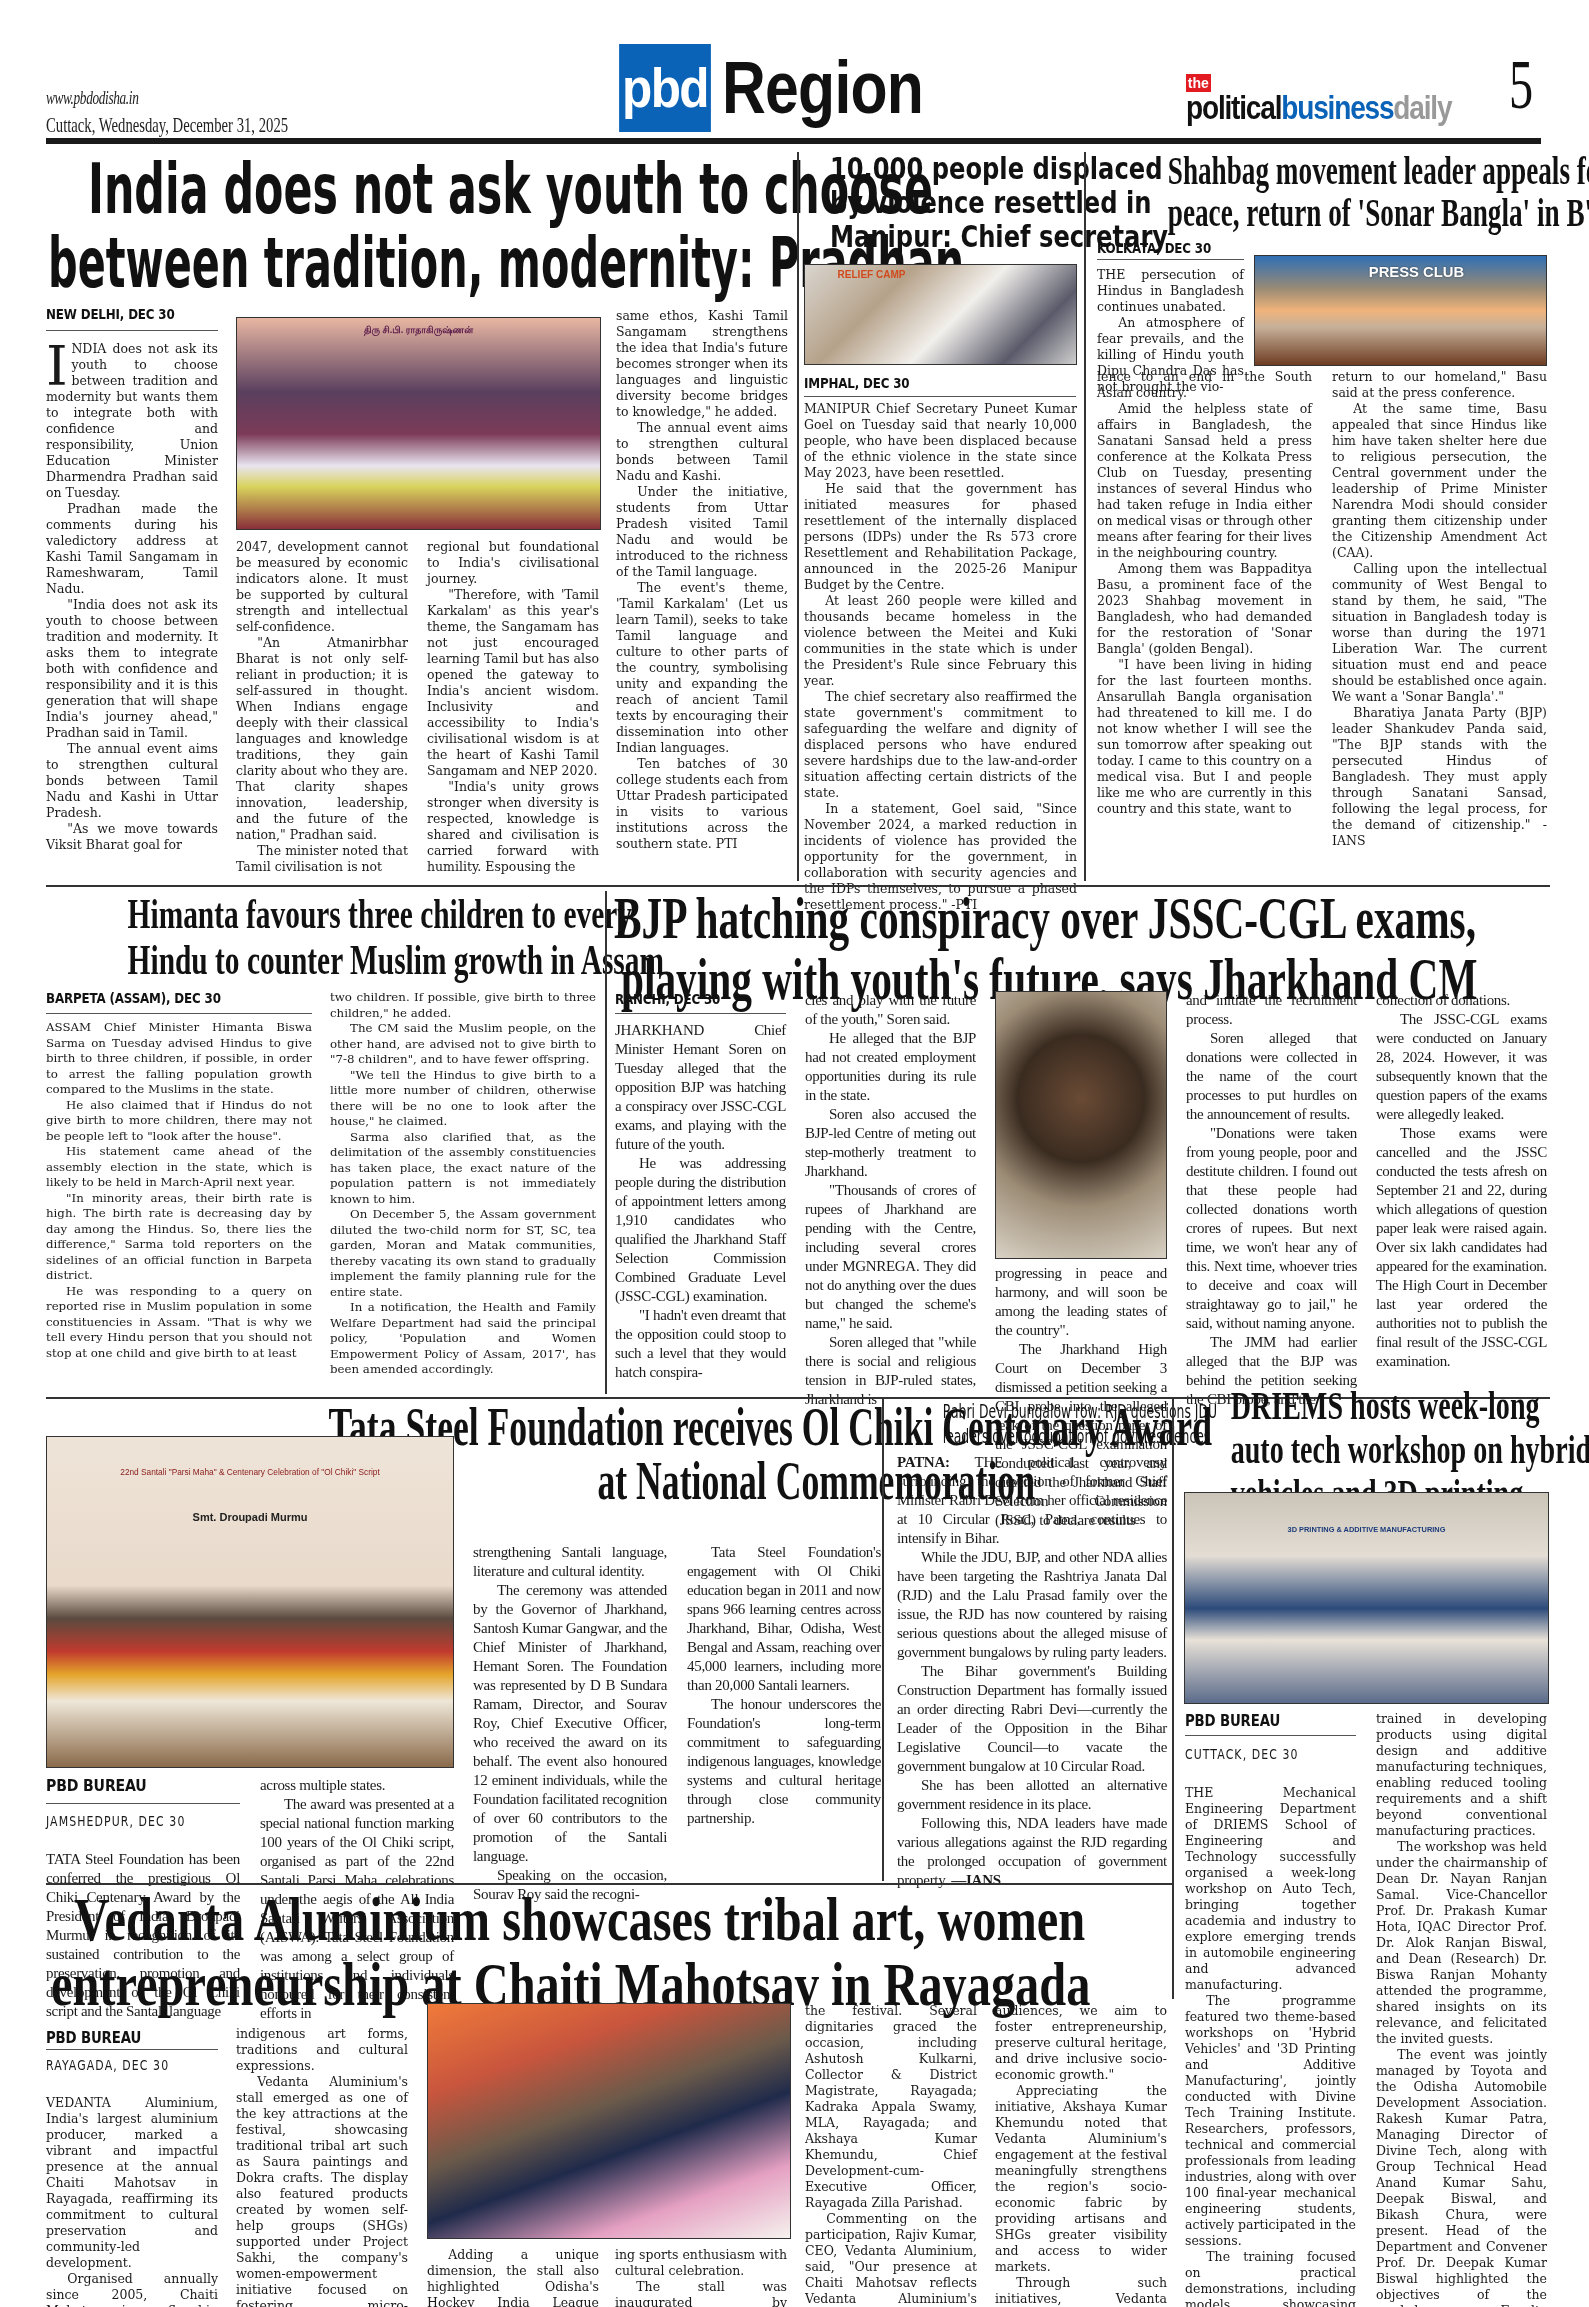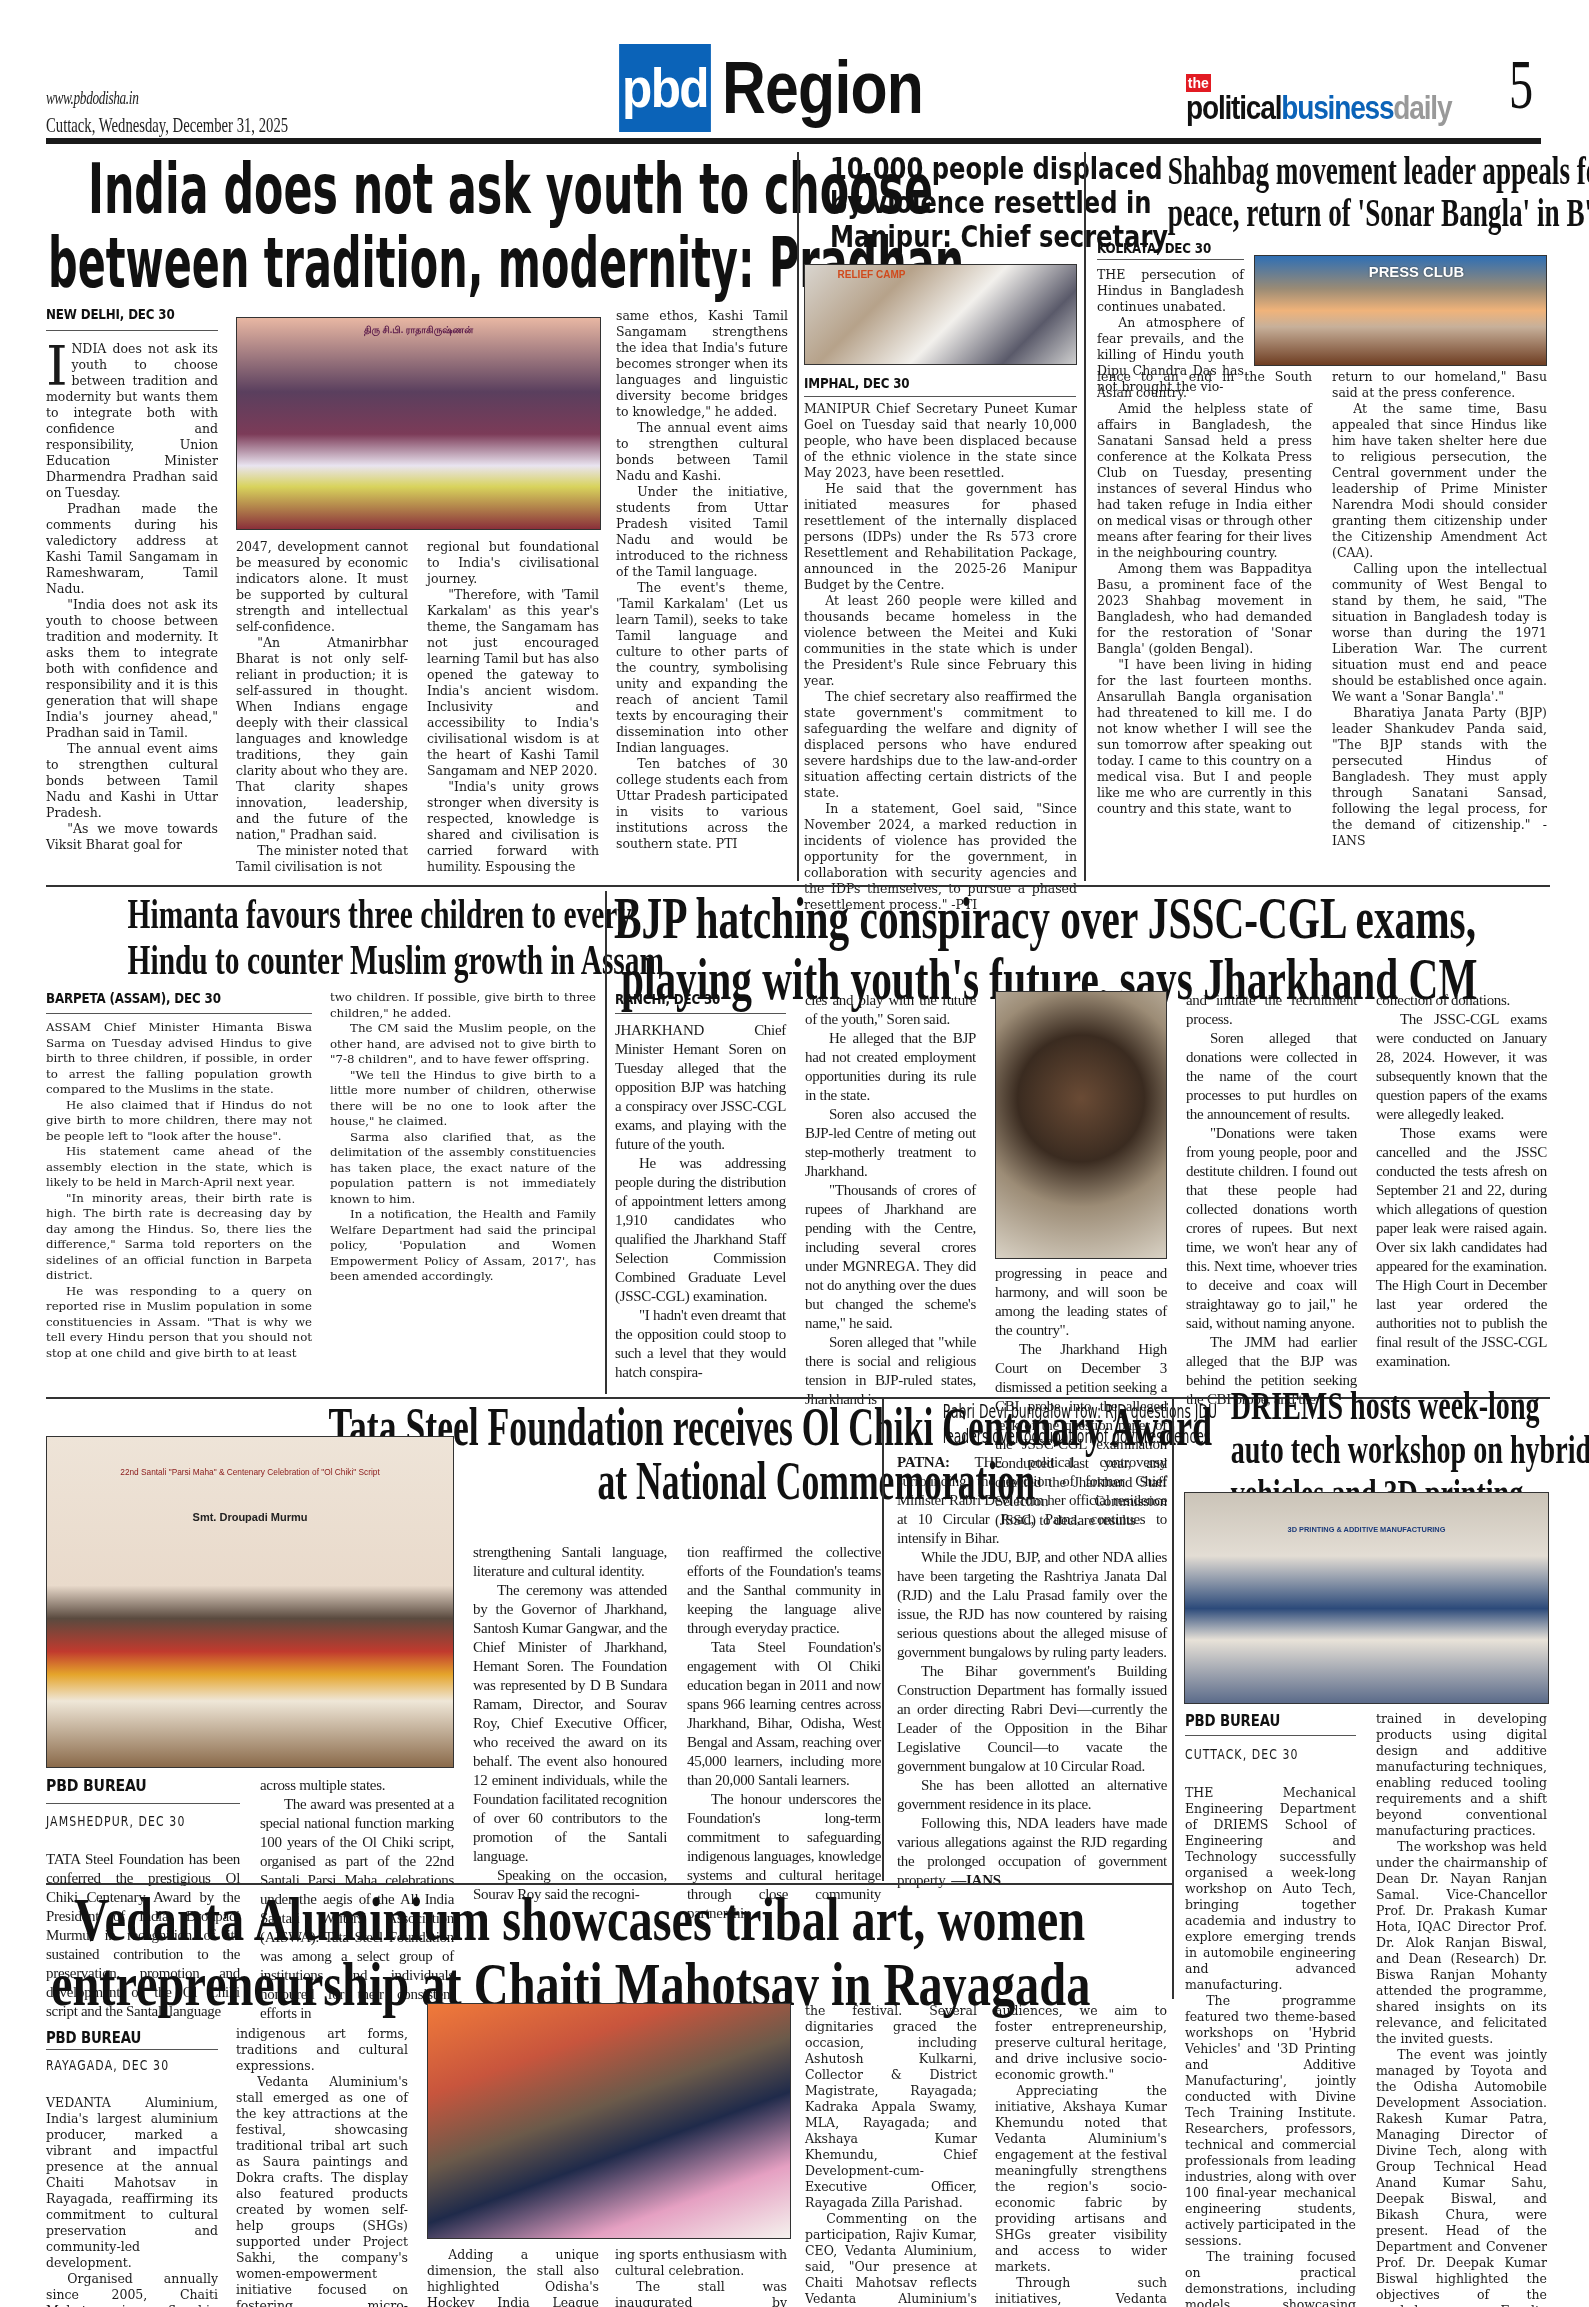--- a/index.html
+++ b/index.html
@@ -181,20 +181,21 @@
     <p>He also claimed that if Hindus do not give birth to more children, there may not be people left to "look after the house".</p>
     <p>His statement came ahead of the assembly election in the state, which is likely to be held in March-April next year.</p>
     <p>"In minority areas, their birth rate is high. The birth rate is decreasing day by day among the Hindus. So, there lies the difference," Sarma told reporters on the sidelines of an official function in Barpeta district.</p>
     <p>He was responding to a query on reported rise in Muslim population in some constituencies in Assam. "That is why we tell every Hindu person that you should not stop at one child and give birth to at least</p>
   </div>
   <div class="abs col narrow-font" style="left:330px;top:990px;width:266px;">
     <p class="first">two children. If possible, give birth to three children," he added.</p>
     <p>The CM said the Muslim people, on the other hand, are advised not to give birth to "7-8 children", and to have fewer offspring.</p>
     <p>"We tell the Hindus to give birth to a little more number of children, otherwise there will be no one to look after the house," he claimed.</p>
     <p>Sarma also clarified that, as the delimitation of the assembly constituencies has taken place, the exact nature of the population pattern is not immediately known to him.</p>
+    <p>On December 5, the Assam government diluted the two-child norm for ST, SC, tea garden, Moran and Matak communities, thereby vacating its own stand to gradually implement the family planning rule for the entire state.</p>
     <p>In a notification, the Health and Family Welfare Department had said the principal policy, 'Population and Women Empowerment Policy of Assam, 2017', has been amended accordingly.</p>
   </div>
 </article>
 
 <div class="abs vrule" style="left:605px;top:891px;height:503px;"></div>
 
 <article>
   <h2 class="abs hl" style="left:614px;top:888px;width:937px;font-size:59px;line-height:61px;">
     <span class="cond" style="transform:scaleX(0.7);display:block;">BJP hatching conspiracy over JSSC-CGL exams,</span>
     <span class="cond" style="transform:scaleX(0.7);display:block;margin-left:6.5px;">playing with youth's future, says Jharkhand CM</span>
@@ -253,21 +254,20 @@
   <div class="abs col cond-body" style="left:260px;top:1776px;width:194px;">
     <p class="first">across multiple states.</p>
     <p>The award was presented at a special national function marking 100 years of the Ol Chiki script, organised as part of the 22nd Santali Parsi Maha celebrations under the aegis of the All India Santali Writers' Association (AISWA). Tata Steel Foundation was among a select group of institutions and individuals honoured for their consistent efforts in</p>
   </div>
   <div class="abs col cond-body" style="left:473px;top:1543px;width:194px;">
     <p class="first">strengthening Santali language, literature and cultural identity.</p>
     <p>The ceremony was attended by the Governor of Jharkhand, Santosh Kumar Gangwar, and the Chief Minister of Jharkhand, Hemant Soren. The Foundation was represented by D B Sundara Ramam, Director, and Sourav Roy, Chief Executive Officer, who received the award on its behalf. The event also honoured 12 eminent individuals, while the Foundation facilitated recognition of over 60 contributors to the promotion of the Santali language.</p>
     <p>Speaking on the occasion, Sourav Roy said the recogni-</p>
   </div>
   <div class="abs col cond-body" style="left:687px;top:1543px;width:194px;">
-    <p class="first">tion reaffirmed the collective efforts of the Foundation's teams and the Santhal community in keeping the language alive through everyday practice.</p>
     <p>Tata Steel Foundation's engagement with Ol Chiki education began in 2011 and now spans 966 learning centres across Jharkhand, Bihar, Odisha, West Bengal and Assam, reaching over 45,000 learners, including more than 20,000 Santali learners.</p>
     <p>The honour underscores the Foundation's long-term commitment to safeguarding indigenous languages, knowledge systems and cultural heritage through close community partnership.</p>
   </div>
 </article>
 
 <div class="abs vrule" style="left:882px;top:1399px;height:482px;"></div>
 
 <article>
   <h3 class="abs hl-sans" style="left:891px;top:1399px;width:272px;font-size:20px;line-height:25px;font-weight:400;text-align:center;">
     <span class="cond" style="transform:scaleX(0.62);transform-origin:center;display:block;">Rabri Devi bungalow row: RJD questions JDU</span>

